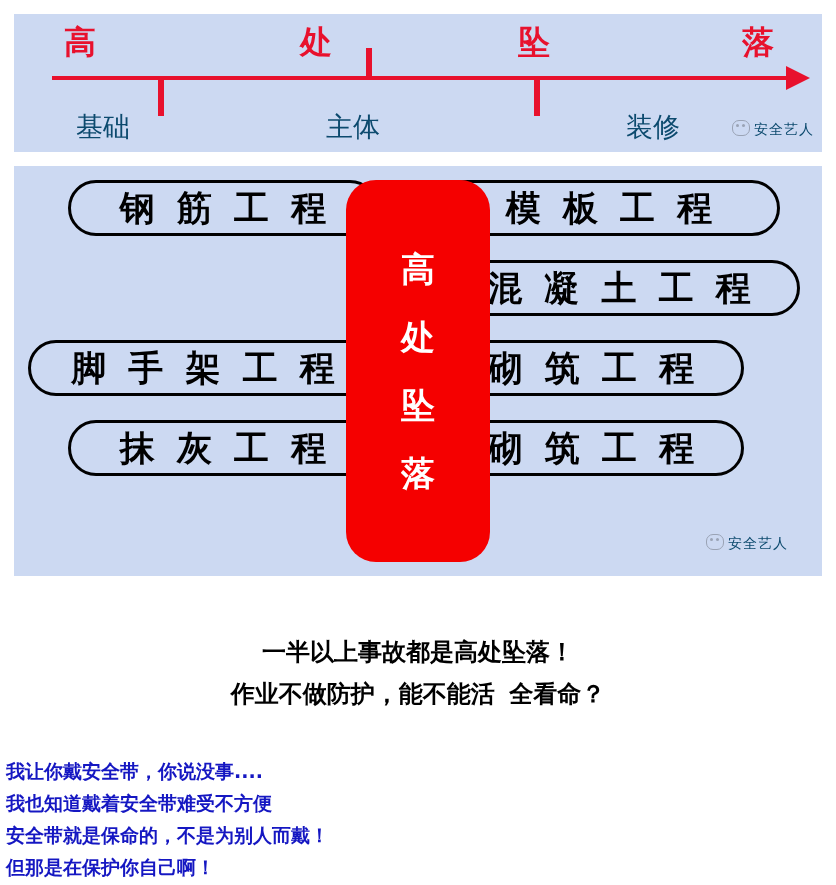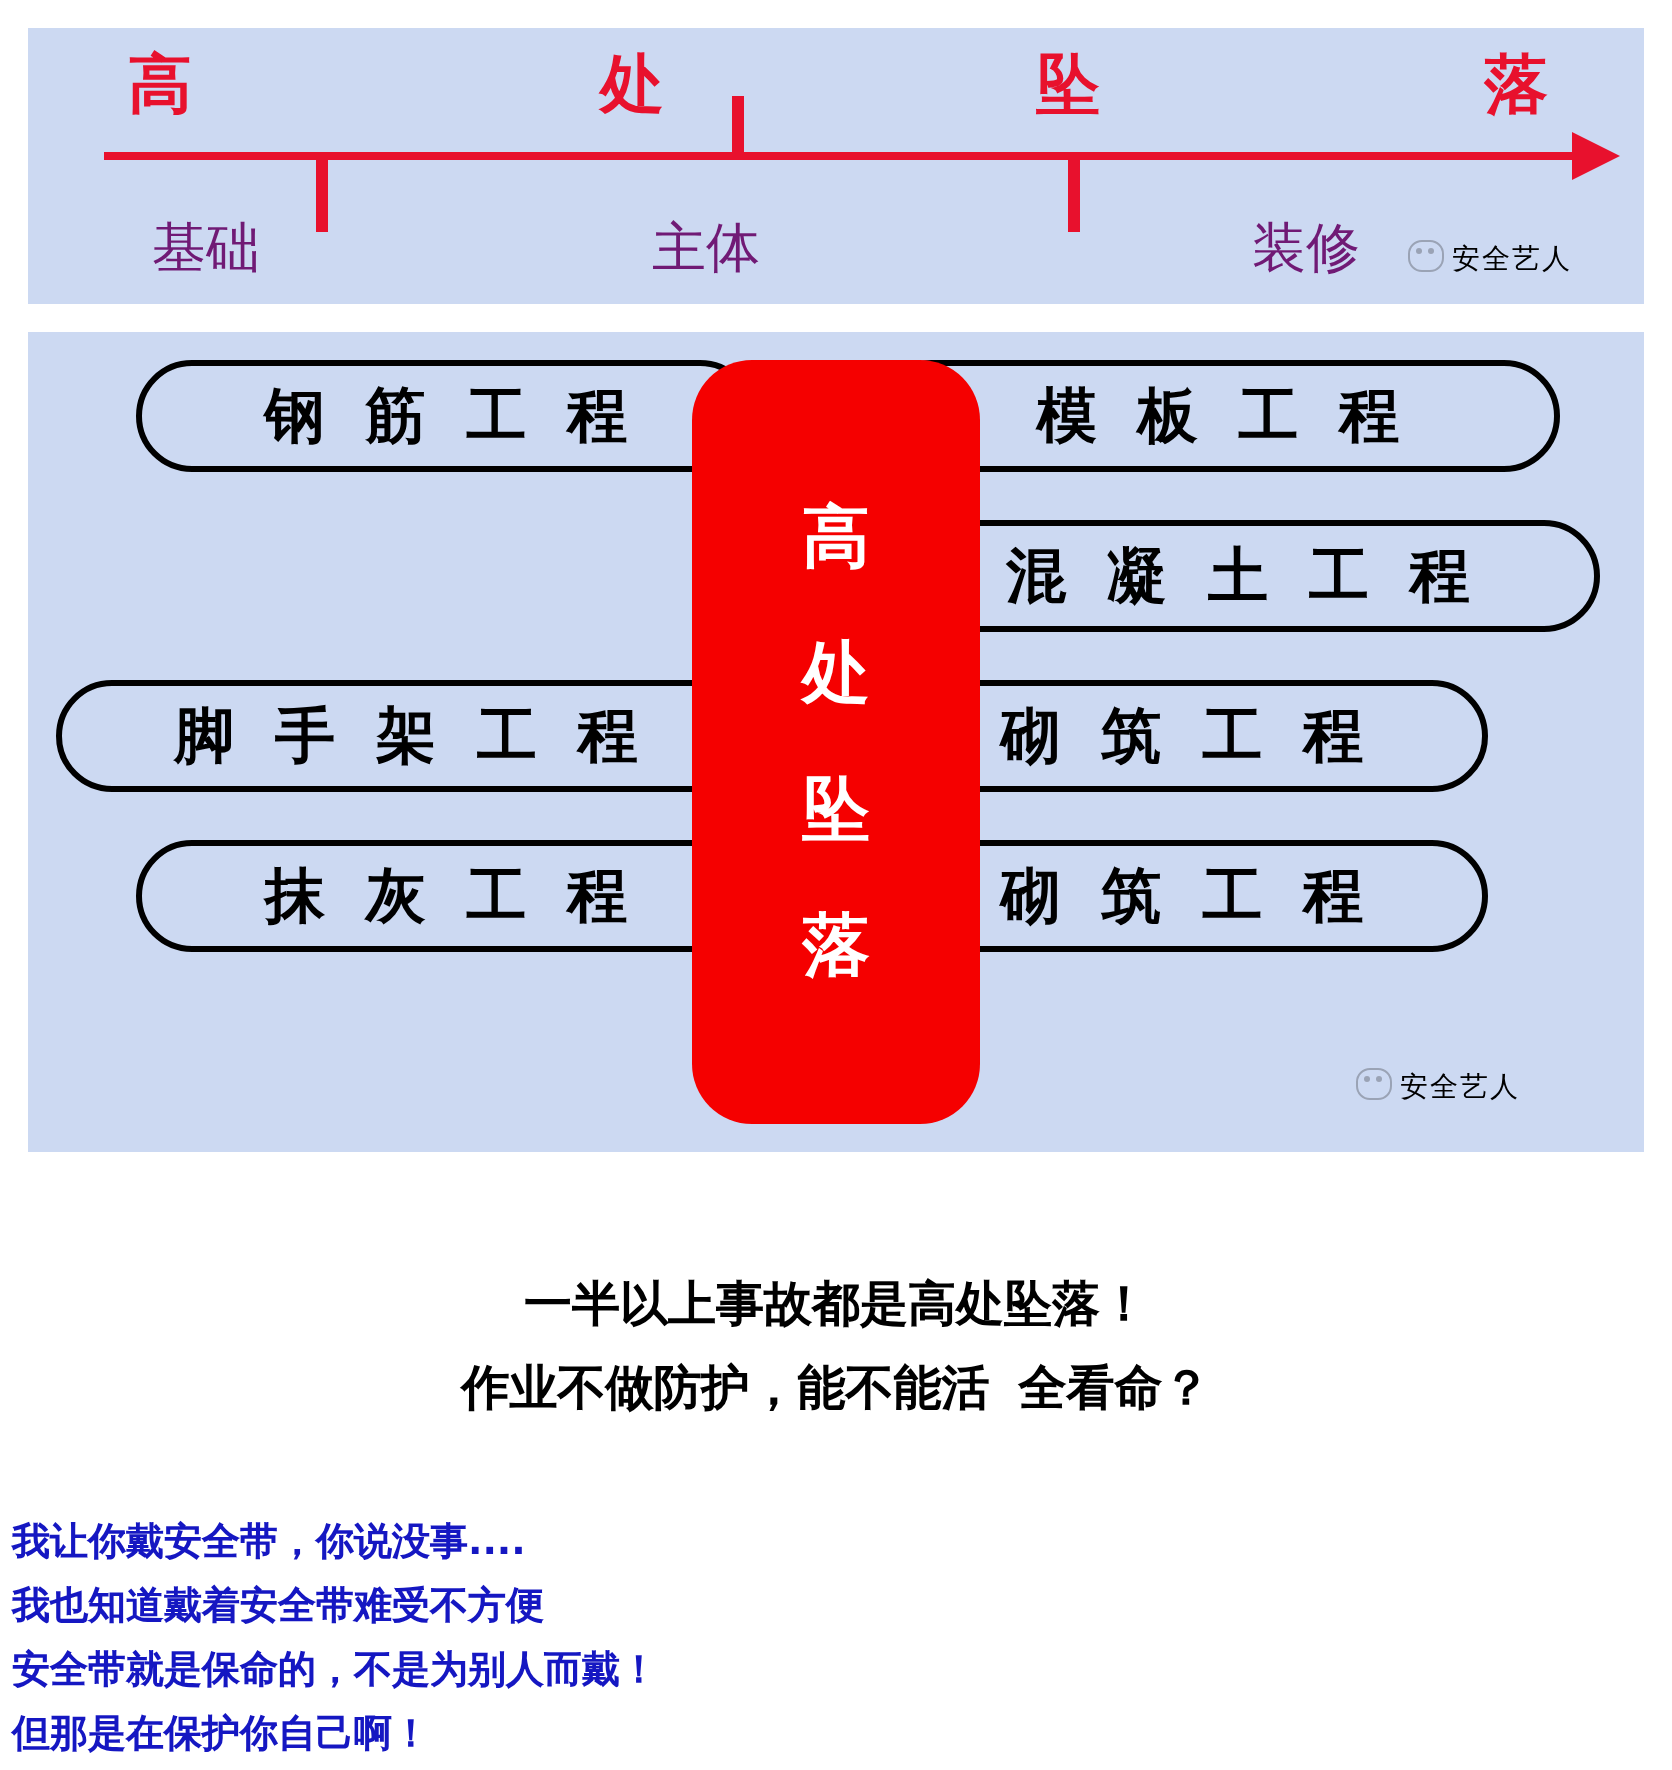--- a/index.html
+++ b/index.html
@@ -65,33 +65,34 @@
   .tl-tick-up {
     position: absolute;
     width: 6px;
     height: 30px;
     background: #e8112d;
     top: 34px;
   }
   .tl-bottom-label {
     position: absolute;
     top: 96px;
-    color: #701a75;
+    color: #0c4a6e;
     font-size: 27px;
-    font-family: Liberation Mono, monospace;
+    font-family: Liberation Sans, sans-serif;
     line-height: 34px;
   }
 
   .wm {
     position: absolute;
-    color: #000000;
+    color: #0c4a6e;
     font-size: 14px;
     font-family: "DejaVu Sans", sans-serif;
     white-space: nowrap;
     letter-spacing: 1px;
+    margin-left: 28px;
   }
   .wm-badge {
     display: inline-block;
     width: 16px; height: 14px;
     border: 1.5px solid #9aa3b5;
     border-radius: 7px;
     position: relative;
     top: 2px;
     margin-right: 4px;
   }
@@ -124,21 +125,21 @@
     position: absolute;
     height: 56px;
     border: 3px solid #000000;
     border-radius: 28px;
     background: #ccd9f2;
     box-sizing: border-box;
     display: flex;
     align-items: center;
     justify-content: center;
     color: #000000;
-    font-size: 30px;
+    font-size: 35px;
     font-weight: bold;
     font-family: "DejaVu Sans", sans-serif;
     letter-spacing: 5px;
     text-indent: 5px;
   }
   .pill.dots {
     letter-spacing: 2px;
     font-size: 24px;
   }
   .center-block {

